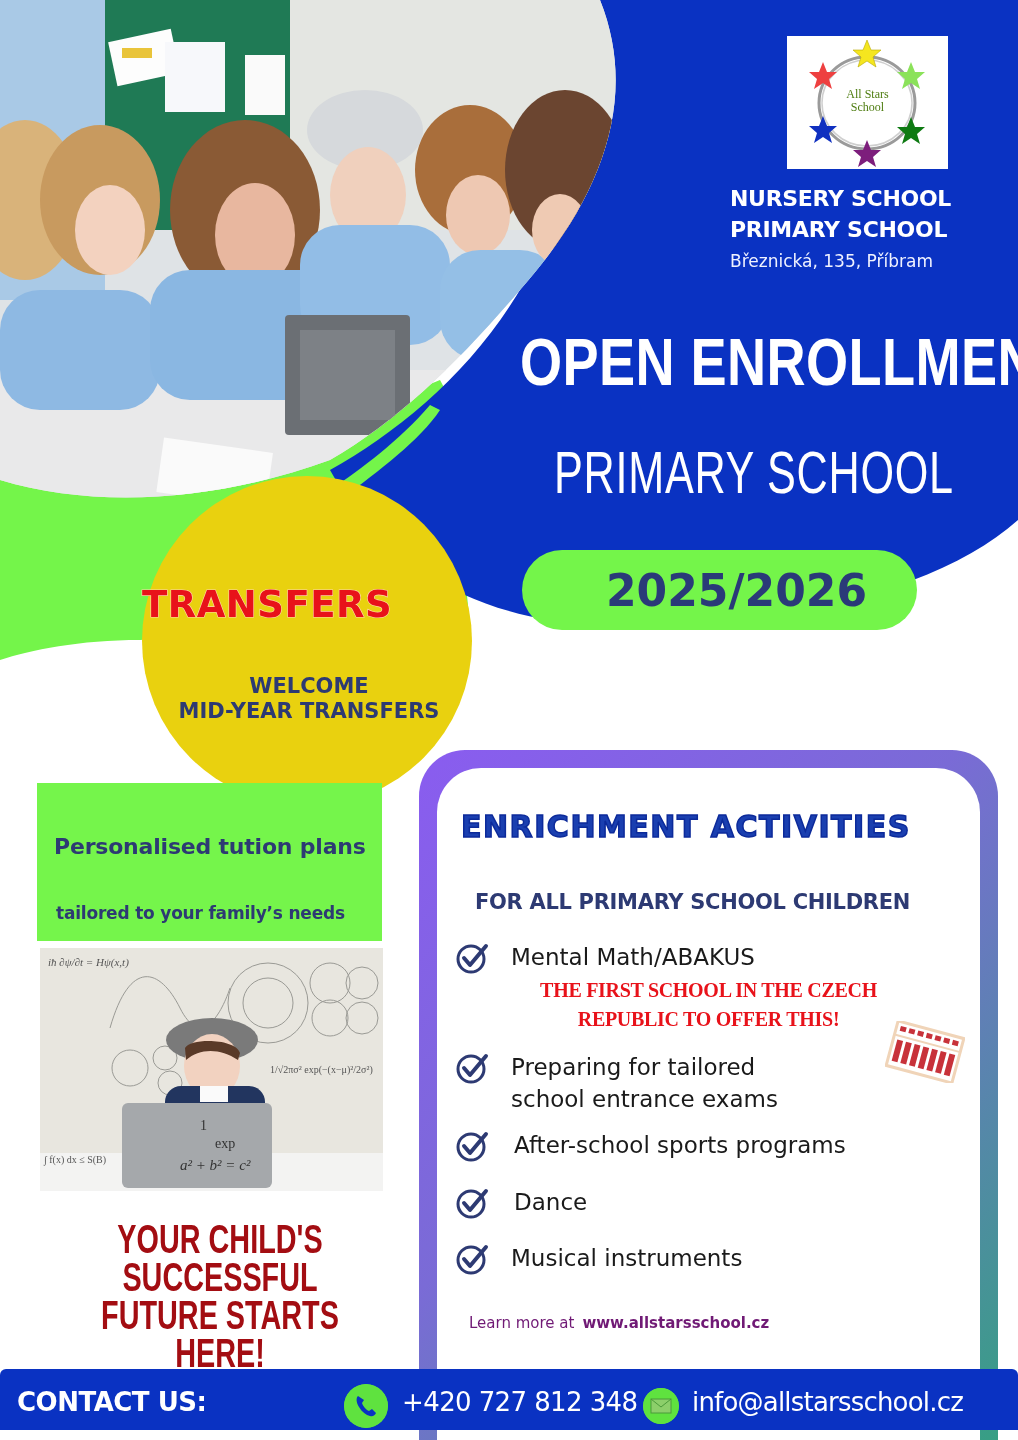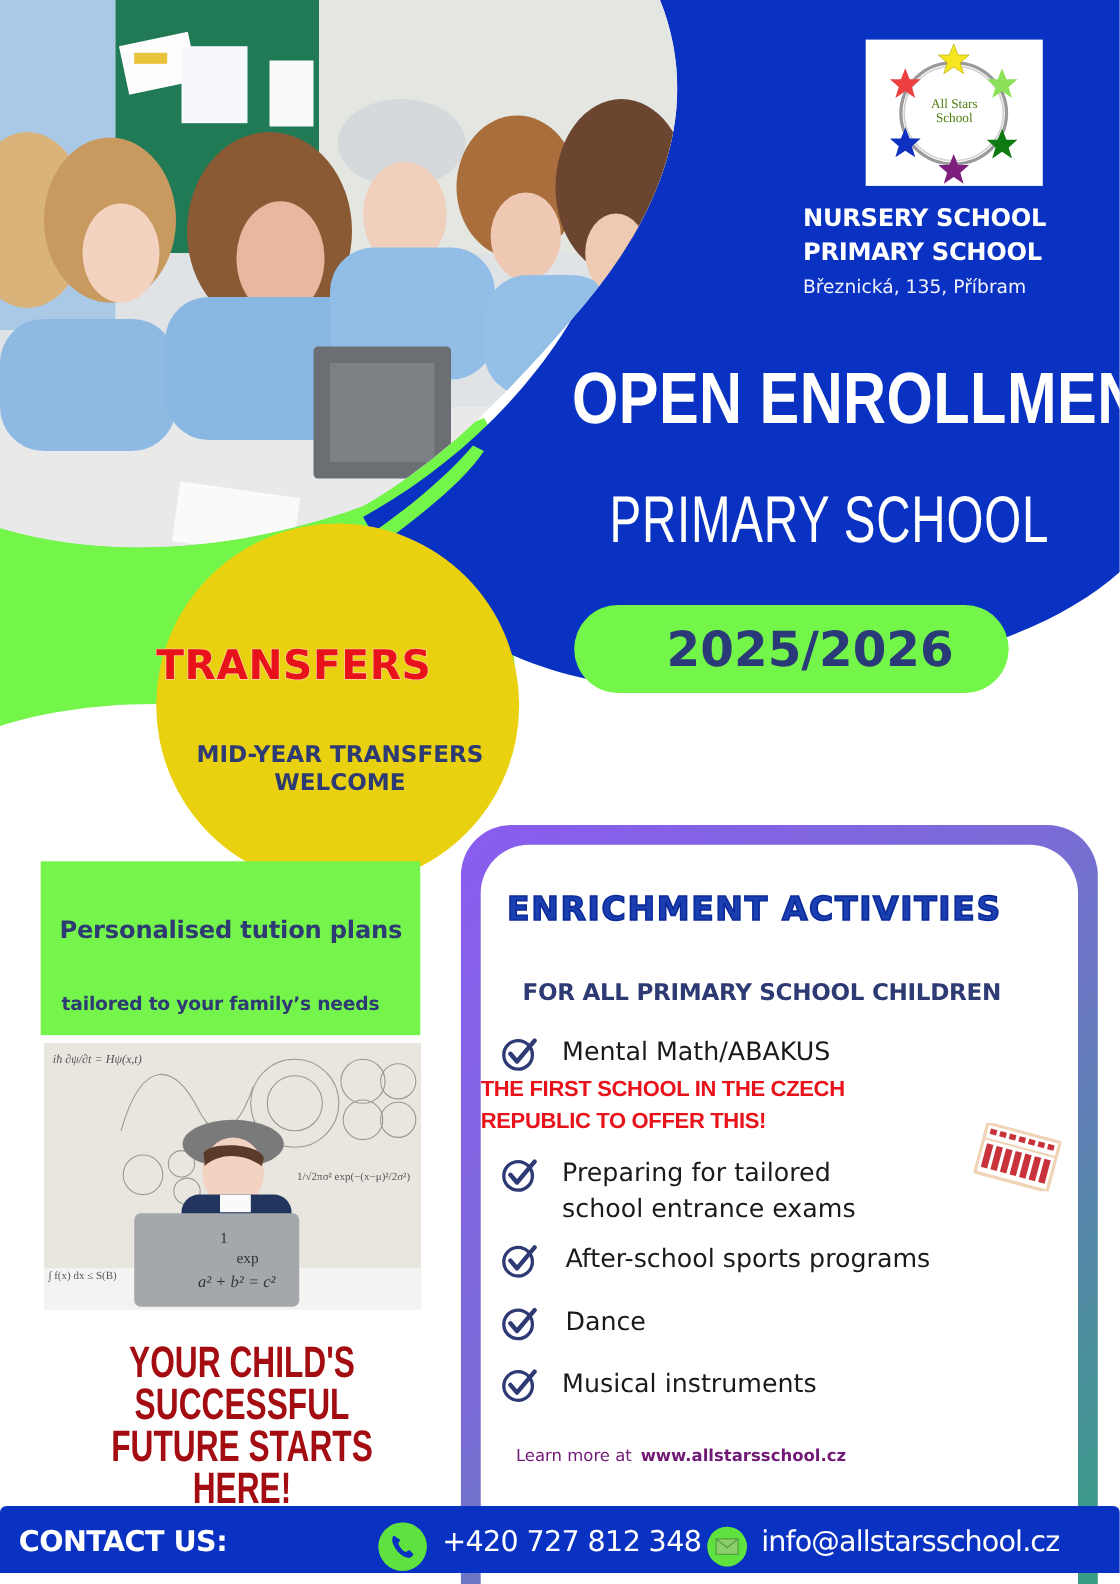--- a/index.html
+++ b/index.html
@@ -39,21 +39,21 @@
   .tagline { position: absolute; left: 30px; top: 1220px; width: 380px; text-align: center; color: #a30d12; font-family: "Liberation Sans", sans-serif; font-weight: bold; font-size: 40px; line-height: 38px; transform: scaleX(0.72); transform-origin: center; }
 
   
   .card { position: absolute; left: 419px; top: 750px; width: 579px; height: 775px; border-radius: 46px; padding: 18px; background: linear-gradient(135deg, #8a5cf0 0%, #7a6bd6 40%, #2fa57a 100%); }
   .card-inner { width: 100%; height: 100%; border-radius: 44px; background: #fff; position: relative; }
   .card-title { position: absolute; left: 24px; top: 41px; font-family: "DejaVu Sans", sans-serif; font-weight: bold; font-size: 30px; color: #1a3fb0; -webkit-text-stroke: 1.5px #0c2a9a; letter-spacing: 1.5px; white-space: nowrap; }
   .card-sub { position: absolute; left: 38px; top: 122px; font-family: "DejaVu Sans", sans-serif; font-weight: bold; font-size: 21px; color: #2d3a73; white-space: nowrap; letter-spacing: -0.3px; }
   .act { position: absolute; left: 0; width: 100%; }
   .act .check { position: absolute; left: 18px; width: 34px; height: 34px; }
   .act .label { position: absolute; left: 74px; font-family: "DejaVu Sans", sans-serif; font-size: 23px; line-height: 32px; color: #1a1a1a; white-space: nowrap; }
-  .highlight { position: absolute; left: 0; width: 100%; text-align: left; top: 208px; font-family: Liberation Sans, sans-serif; font-weight: bold; font-size: 20px; line-height: 29px; color: #e8121a; letter-spacing: -0.3px; }
+  .highlight { position: absolute; left: 0; width: 100%; text-align: center; top: 208px; font-family: Liberation Serif, serif; font-weight: bold; font-size: 20px; line-height: 29px; color: #e8121a; letter-spacing: -0.3px; }
   .abacus { position: absolute; left: 448px; top: 253px; width: 80px; height: 62px; }
   .learn-more { position: absolute; left: 32px; top: 546px; font-family: "DejaVu Sans", sans-serif; font-size: 15px; color: #701a75; white-space: nowrap; }
   .learn-more b { font-weight: bold; margin-left: 8px; }
 
   
   .footer { position: absolute; left: 0; top: 1369px; width: 1018px; height: 61px; background: #0a32c2; border-top-left-radius: 6px; border-top-right-radius: 6px; }
   .contact-label { position: absolute; left: 17px; top: 18px; color: #fff; font-family: "DejaVu Sans", sans-serif; font-weight: bold; font-size: 26px; letter-spacing: -0.5px; }
   .phone-icon { position: absolute; left: 344px; top: 15px; width: 44px; height: 44px; border-radius: 50%; background: #5fe23f; }
   .phone-text { position: absolute; left: 402px; top: 18px; color: #fff; font-family: "DejaVu Sans", sans-serif; font-size: 26px; letter-spacing: -0.6px; }
   .mail-icon { position: absolute; left: 643px; top: 19px; width: 36px; height: 36px; border-radius: 50%; background: #5fe23f; }
@@ -137,22 +137,22 @@
 
 <div class="open-enroll">OPEN ENROLLMENT</div>
 <div class="primary-school">PRIMARY SCHOOL</div>
 <div class="year-pill">
   <span>2025/2026</span>
 </div>
 
 <div class="transfers-circle"></div>
 <div class="transfers-title">TRANSFERS</div>
 <div class="transfers-sub">
+  <div>WELCOME</div>
   <div>MID-YEAR TRANSFERS</div>
-  <div>WELCOME</div>
 </div>
 
 <div class="tuition-box"></div>
 <div class="tuition-title">Personalised tution plans</div>
 <div class="tuition-sub">tailored to your family’s needs</div>
 
 <svg class="boy-photo" viewBox="0 0 343 243" xmlns="http://www.w3.org/2000/svg">
   <rect width="343" height="243" fill="#e8e6df"></rect>
   <rect y="205" width="343" height="38" fill="#f3f3f2"></rect>
   <g fill="none" stroke="#9a9a95" stroke-width="1">

